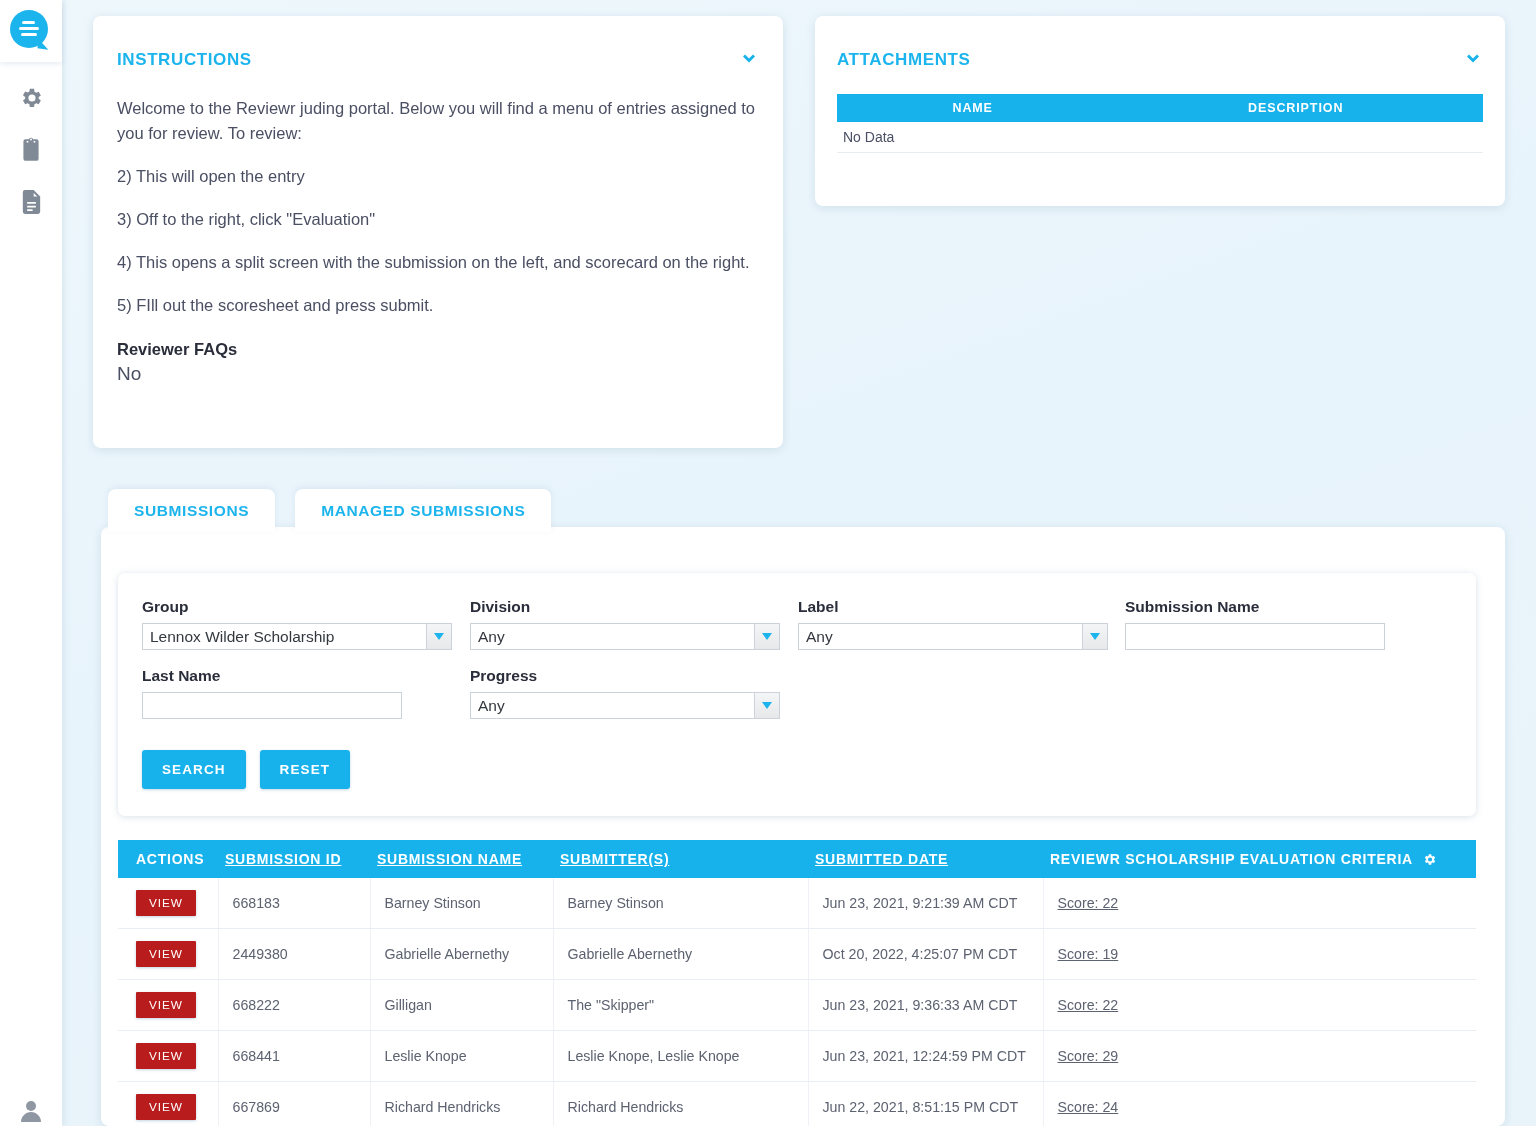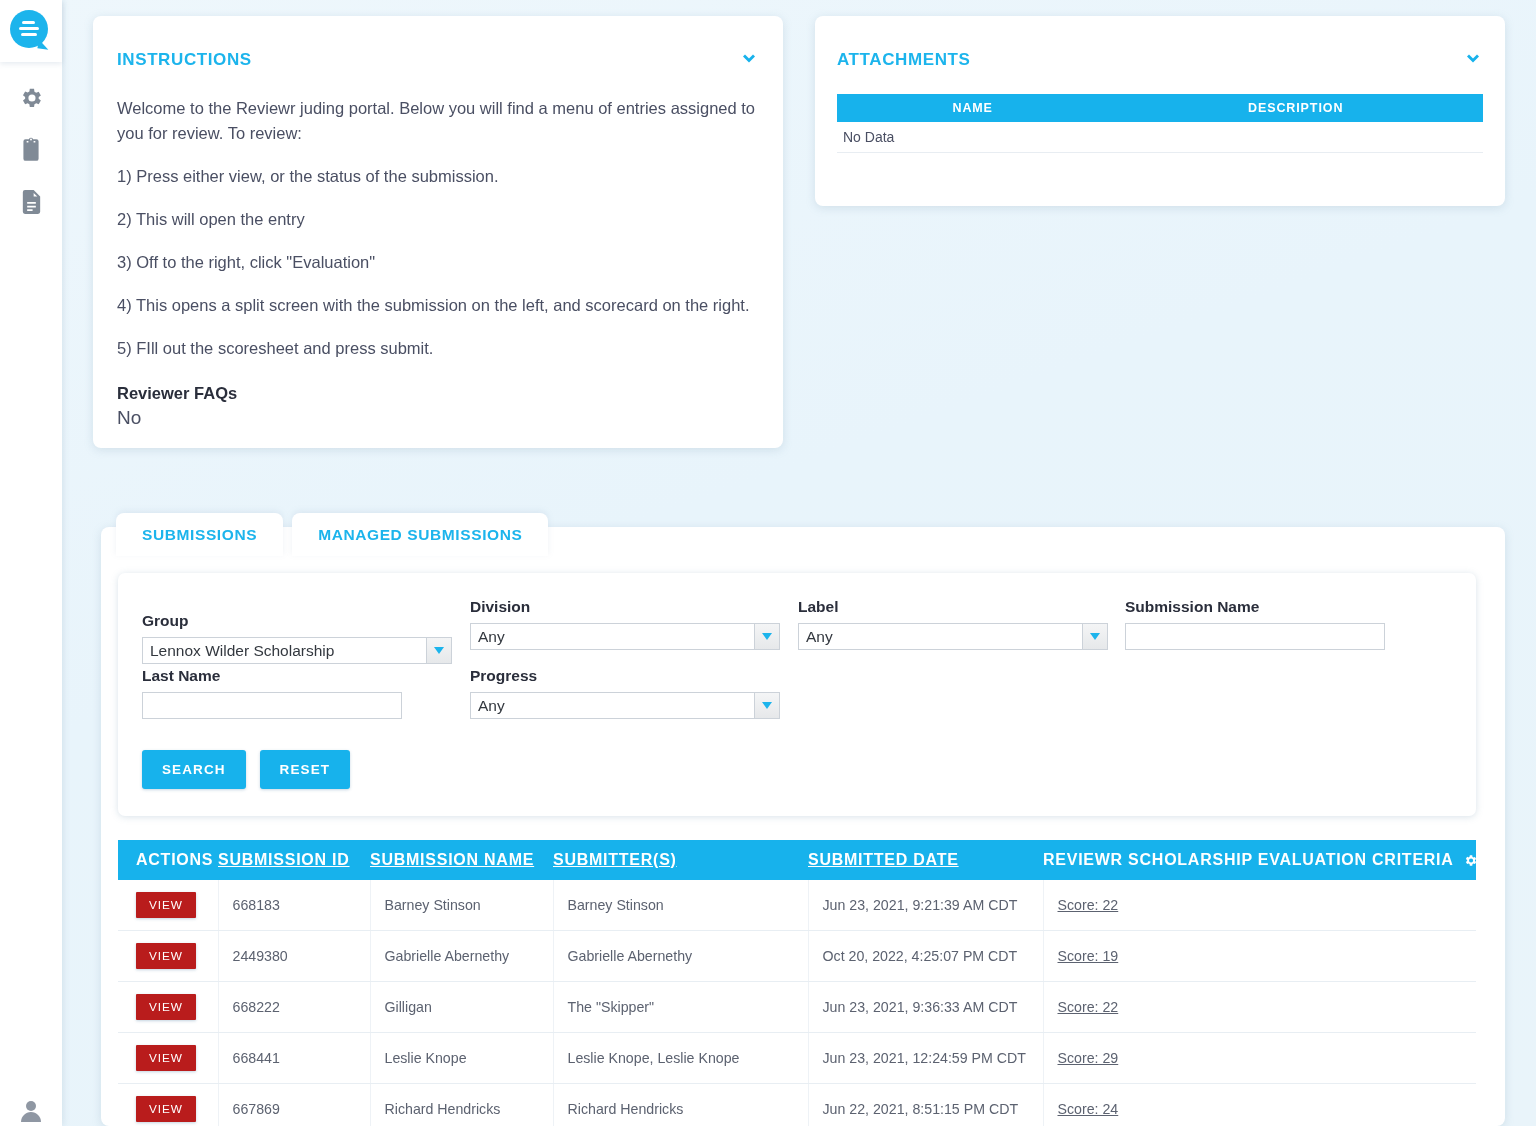--- a/index.html
+++ b/index.html
@@ -124,22 +124,22 @@
     padding: 7px 0;
   }
   .att-table thead th.c1 { width: 42%; }
   .att-table tbody td {
     padding: 7px 6px; color: #4a4f63; font-size: 14px;
     border-bottom: 1px solid #e8edf2;
   }
 
   
   #tabs {
-    position: absolute; left: 116px; top: 489px;
-    display: flex; gap: 5px; z-index: 5; margin-top: 24px;
+    position: absolute; left: 108px; top: 489px;
+    display: flex; gap: 16px; z-index: 5;
   }
   .tab {
     background: #fff;
     border-radius: 8px 8px 0 0;
     padding: 13px 26px 12px 26px;
     color: #1cb4ec;
     font-size: 15.5px; font-weight: bold; letter-spacing: 0.6px;
     cursor: pointer;
     box-shadow: 0 -2px 6px rgba(120,150,175,0.13);
   }
@@ -210,22 +210,22 @@
   }
 
   
   #results {
     position: absolute; left: 17px; top: 313px;
     width: 1358px;
   }
   #results table { width: 100%; border-collapse: collapse; table-layout: fixed; }
   #results thead th {
     background: #17b2ec; color: #fff;
-    font-size: 16px; font-weight: bold; letter-spacing: 0.75px;
-    padding: 11px 0; text-align: left;
+    font-size: 14px; font-weight: bold; letter-spacing: 0.75px;
+    padding: 11px 7px; text-align: left;
     white-space: nowrap;
   }
   #results thead th .u { text-decoration: underline; cursor: pointer; }
   #results thead th.col-actions { width: 100px; padding-left: 18px; }
   #results thead th.col-id { width: 152px; }
   #results thead th.col-name { width: 183px; }
   #results thead th.col-sub { width: 255px; }
   #results thead th.col-date { width: 235px; }
   #results thead th.col-crit { width: 433px; }
   #results thead th.col-crit .wrapper {
@@ -309,21 +309,20 @@
     <div class="chev">
       <span>
         <svg width="20" height="20" viewBox="0 0 20 20">
             <path d="M4 6.5l6 6 6-6-2-2-4 4-4-4z" fill="#17b2ec"></path>
           </svg>
       </span>
     </div>
   </div>
   <div class="instr-body">
     <p>Welcome to the Reviewr juding portal. Below you will find a menu of entries assigned to you for review. To review:</p>
-    <p>1) Press either view, or the status of the submission.</p>
     <p>2) This will open the entry</p>
     <p>3) Off to the right, click "Evaluation"</p>
     <p>4) This opens a split screen with the submission on the left, and scorecard on the right.</p>
     <p>5) FIll out the scoresheet and press submit.</p>
     <div class="instr-faq-title">Reviewer FAQs</div>
     <div class="instr-faq-val">No</div>
   </div>
 </div>
 
 <div id="attachments-card" class="card">
@@ -354,21 +353,21 @@
 
 <div id="tabs">
   <div class="tab">SUBMISSIONS</div>
   <div class="tab second">MANAGED SUBMISSIONS</div>
 </div>
 
 <div id="main-panel">
 
   <div id="filter-box">
 
-    <div class="field" style="left:24px; top:39px; width:310px;">
+    <div class="field" style="left:24px; top:25px; width:310px;">
       <label>Group</label>
       <div class="selwrap">
         <div class="selval">Lennox Wilder Scholarship</div>
         <div class="selbtn">
             <i></i>
           </div>
       </div>
     </div>
 
     <div class="field" style="left:352px; top:25px; width:310px;">

